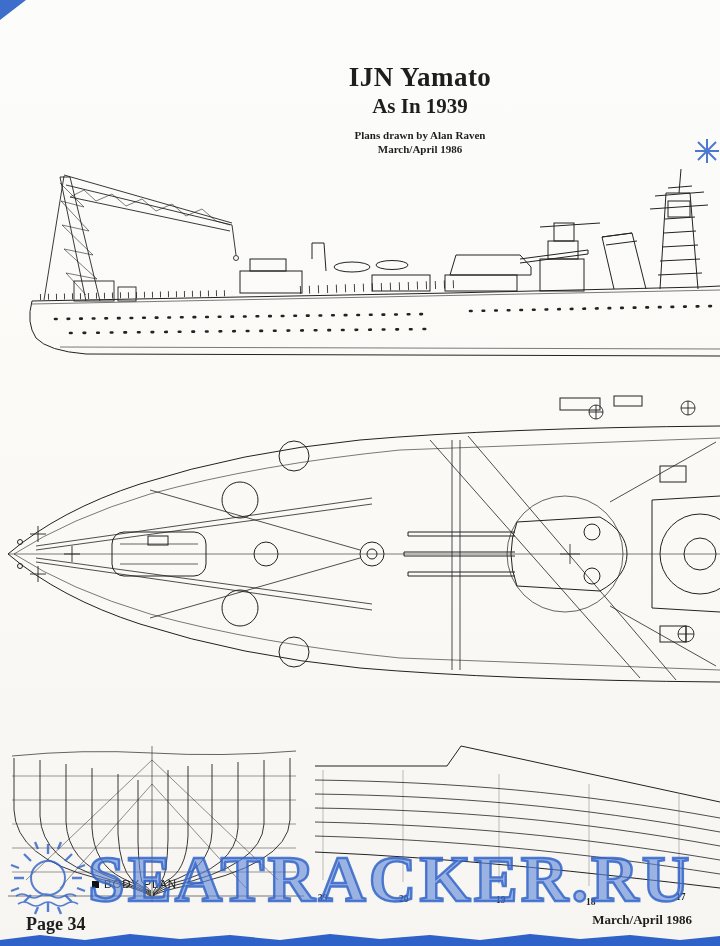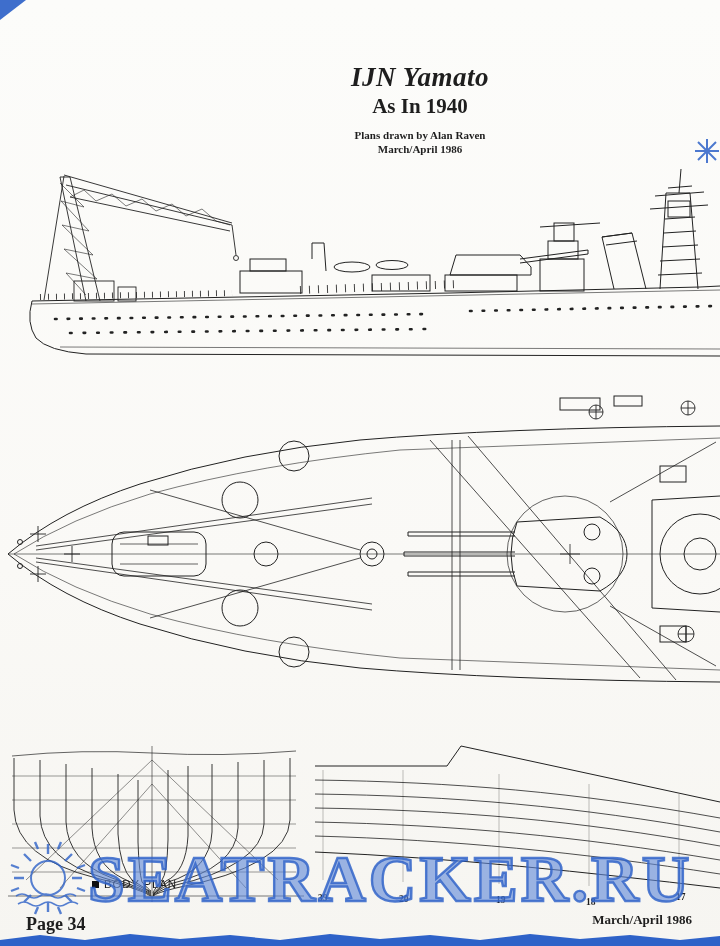--- a/index.html
+++ b/index.html
@@ -6,21 +6,21 @@
   .page{
     position:relative;width:720px;height:946px;overflow:hidden;
     background:linear-gradient(180deg,#fcfcfa 0%,#faf9f6 60%,#f6f5f1 100%);
     font-family:"Liberation Serif",serif;color:#1e1e1e;
   }
   svg{display:block;position:absolute;}
   .drawing{position:absolute;}
   .title-block{
     position:absolute;left:250px;top:62px;width:340px;text-align:center;
   }
-  .title-main{font-size:27px;font-weight:bold;font-style:italic;letter-spacing:0.5px;}
+  .title-main{font-size:27px;font-weight:bold;letter-spacing:0.5px;}
   .title-sub{font-size:21px;font-weight:bold;margin-top:1px;}
   .title-credit{font-size:11px;font-weight:bold;line-height:1.25;}
   .title-credits{margin-top:10px;}
   .bodyplan-label{
     position:absolute;left:92px;top:878px;
     font-family:"Liberation Sans",sans-serif;font-weight:normal;font-size:11.5px;
     letter-spacing:0.8px;display:flex;align-items:center;gap:5px;z-index:3;
   }
   .bullet-square{width:7px;height:7px;background:#111;display:inline-block;}
   .station{
@@ -41,21 +41,21 @@
   .corner-tl{position:absolute;left:0;top:0;width:30px;height:24px;z-index:6;}
   .star-tr{position:absolute;left:694px;top:138px;width:26px;height:26px;z-index:5;}
 </style>
 </head>
 <body>
 
 <div class="page">
 
   <div class="title-block">
     <div class="title-main">IJN Yamato</div>
-    <div class="title-sub">As In 1940</div>
+    <div class="title-sub">As In 1939</div>
     <div class="title-credits">
       <div class="title-credit">Plans drawn by Alan Raven</div>
       <div class="title-credit">March/April 1986</div>
     </div>
   </div>
 
   <svg class="drawing" style="left:0;top:163px" width="720" height="205" viewBox="0 0 720 205">
     <g stroke="#222" fill="none" stroke-width="1">
       <path d="M32,138 L450,130 L700,124 L720,123"></path>
       <path d="M32,141 L720,127" stroke-width="0.6"></path>

